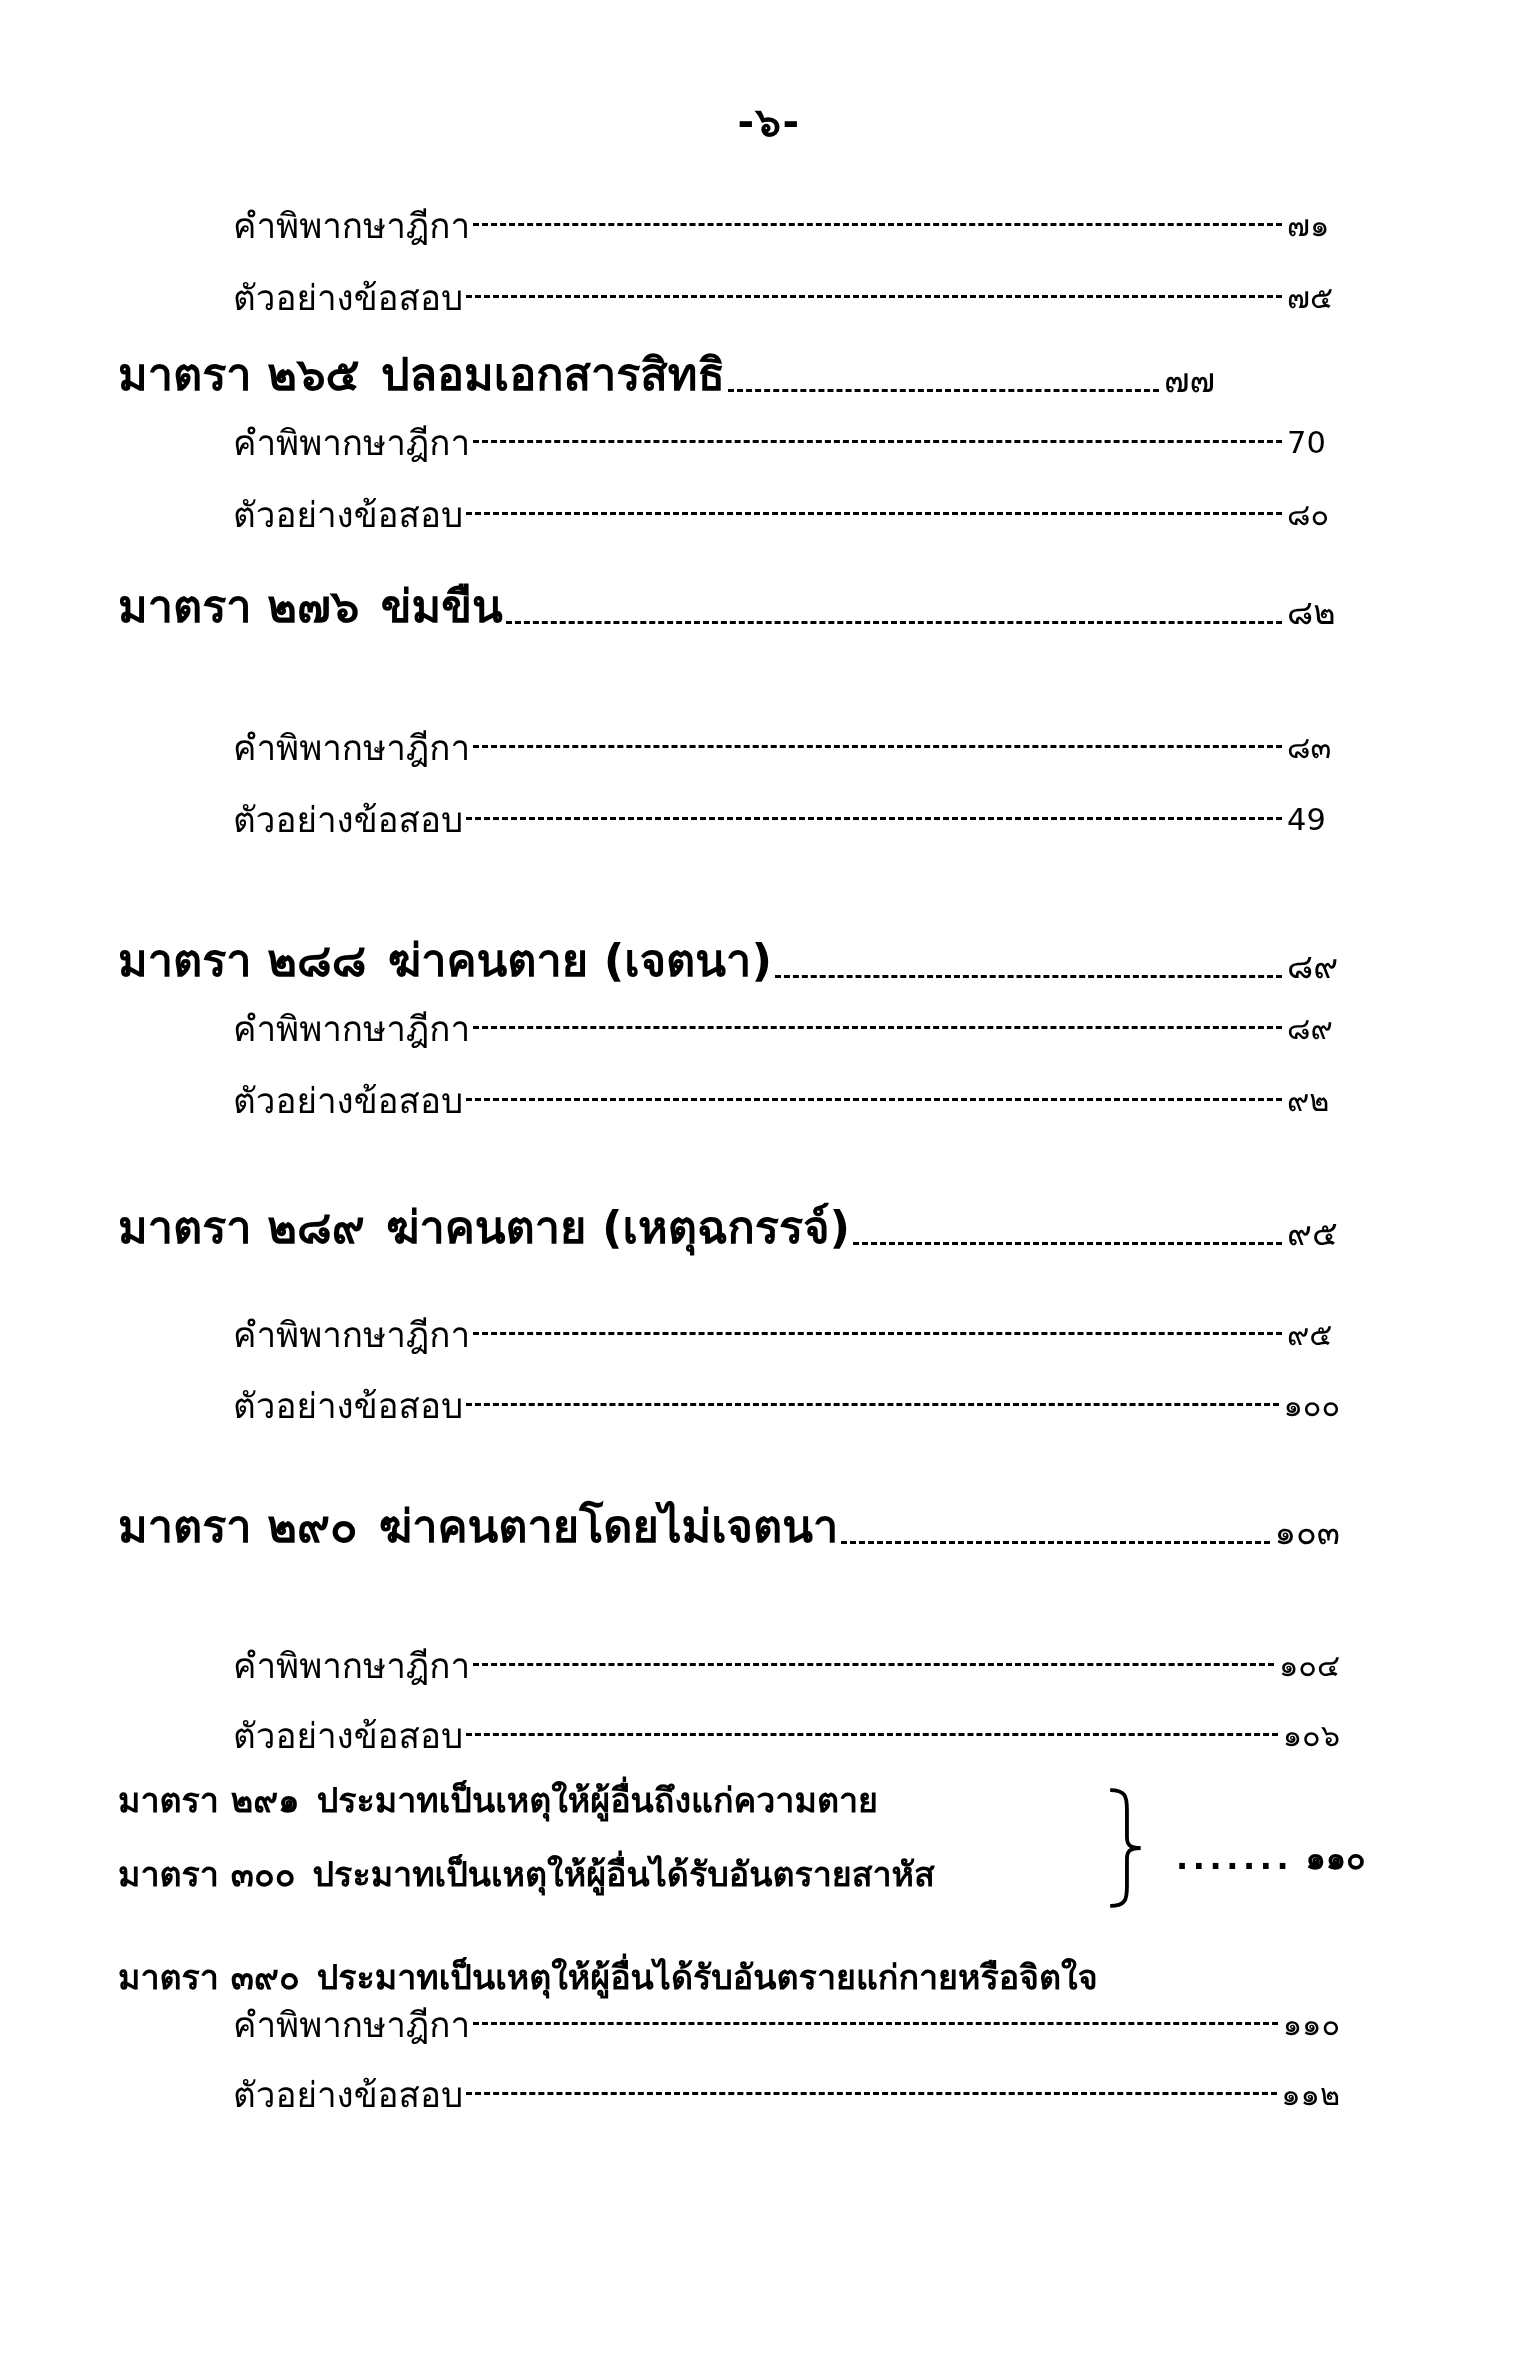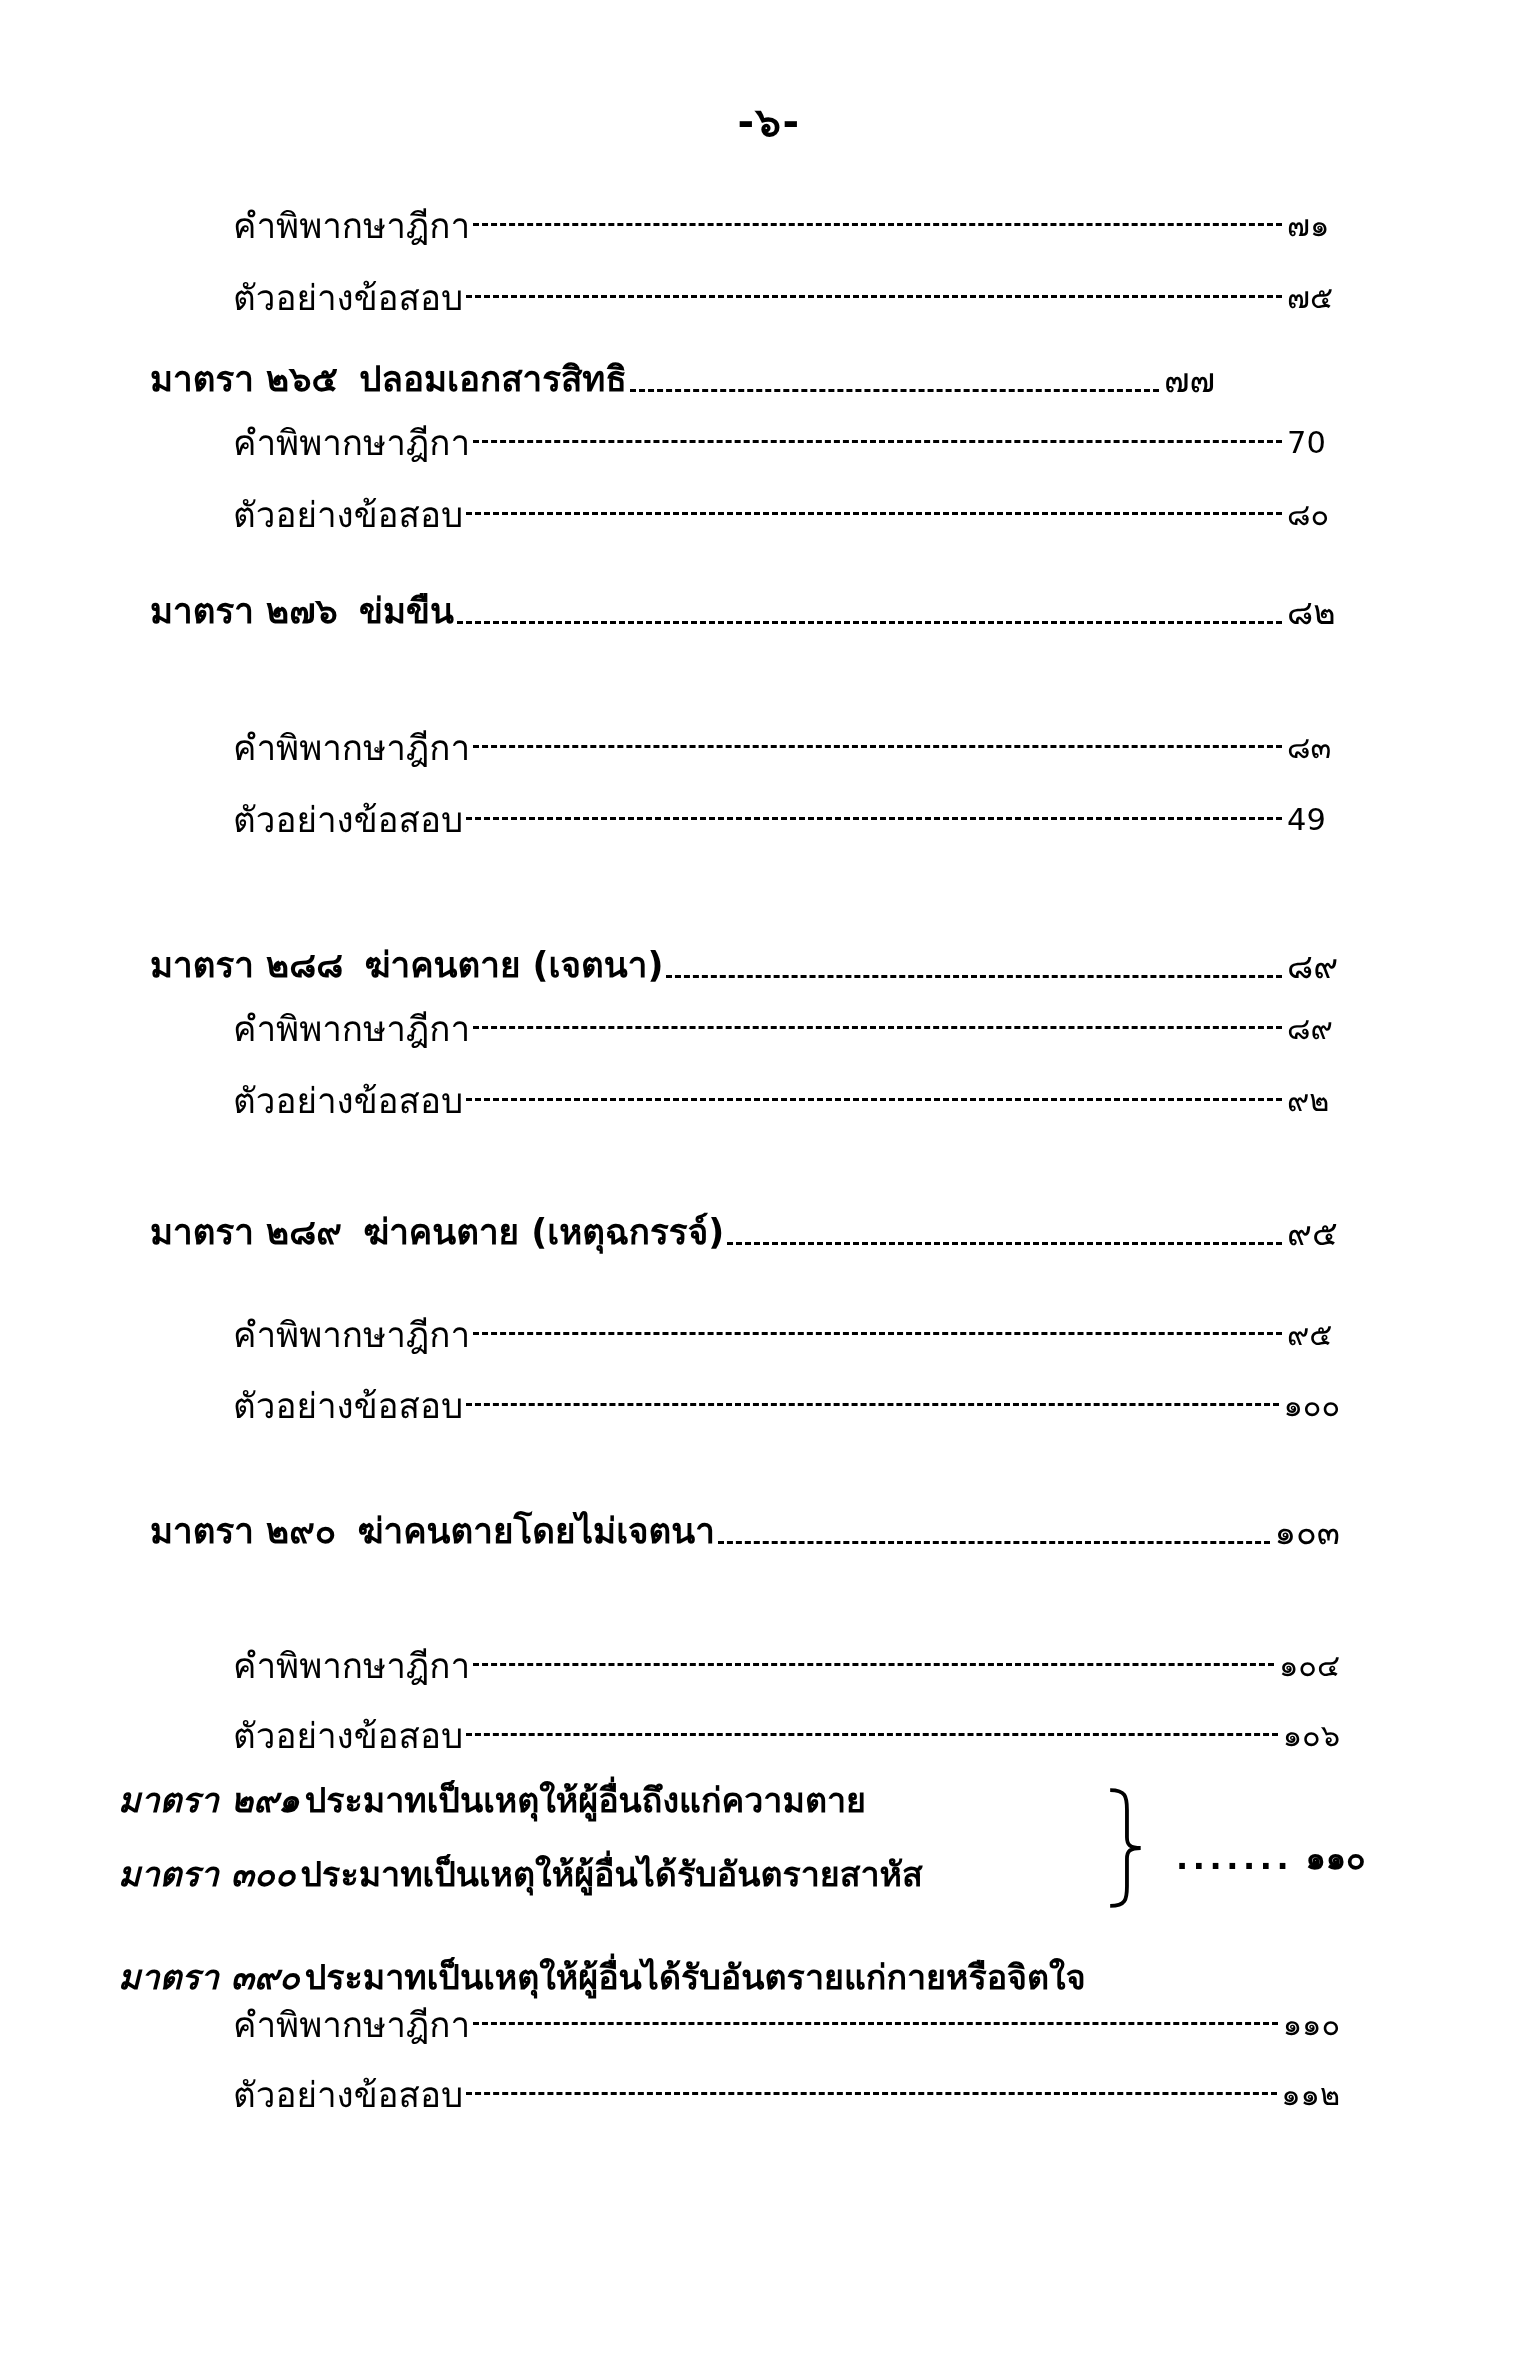--- a/index.html
+++ b/index.html
@@ -14,29 +14,29 @@
   .row {
     position: absolute; display: flex; align-items: flex-end; height: 53px;
   }
   .row .label { white-space: nowrap; line-height: 1; }
   .row .leader {
     flex: 1; margin: 0 4.6px 4.6px 3.1px; height: 0;
     border-bottom: 3.8px dashed #000;
   }
   .row .pg { white-space: nowrap; line-height: 1; min-width: 53px; }
   .section { left: 118px; width: 1222px; }
-  .section .label { font-size: 35px; font-weight: bold; margin-left: 32px; }
+  .section .label { font-size: 45px; font-weight: bold; }
   .section .label .num { margin-right: 21.4px; }
   .section .pg { font-size: 34px; font-weight: normal; }
   .sub { left: 233px; width: 1107px; align-items: center; }
   .sub .label { font-size: 35px; font-weight: normal; }
   .sub .pg { font-size: 30.5px; }
   .row.short { width: 1099px; }
   .plain { position: absolute; left: 118px; font-size: 34px; font-weight: bold; white-space: nowrap; line-height: 1; }
-  .plain .num { margin-right: 5px; font-style: italic; }
+  .plain .num { margin-right: 17px; }
   .brace {
     position: absolute; left: 1107px; top: 1787px; width: 46px; height: 122px;
   }
   .brace-ref {
     position: absolute; left: 1176px; top: 1832px; font-size: 32px; font-weight: bold; white-space: nowrap;
   }
   .brace-ref .dots { letter-spacing: 4.6px; margin-right: 12.2px; }
 </style>
 </head>
 <body>

